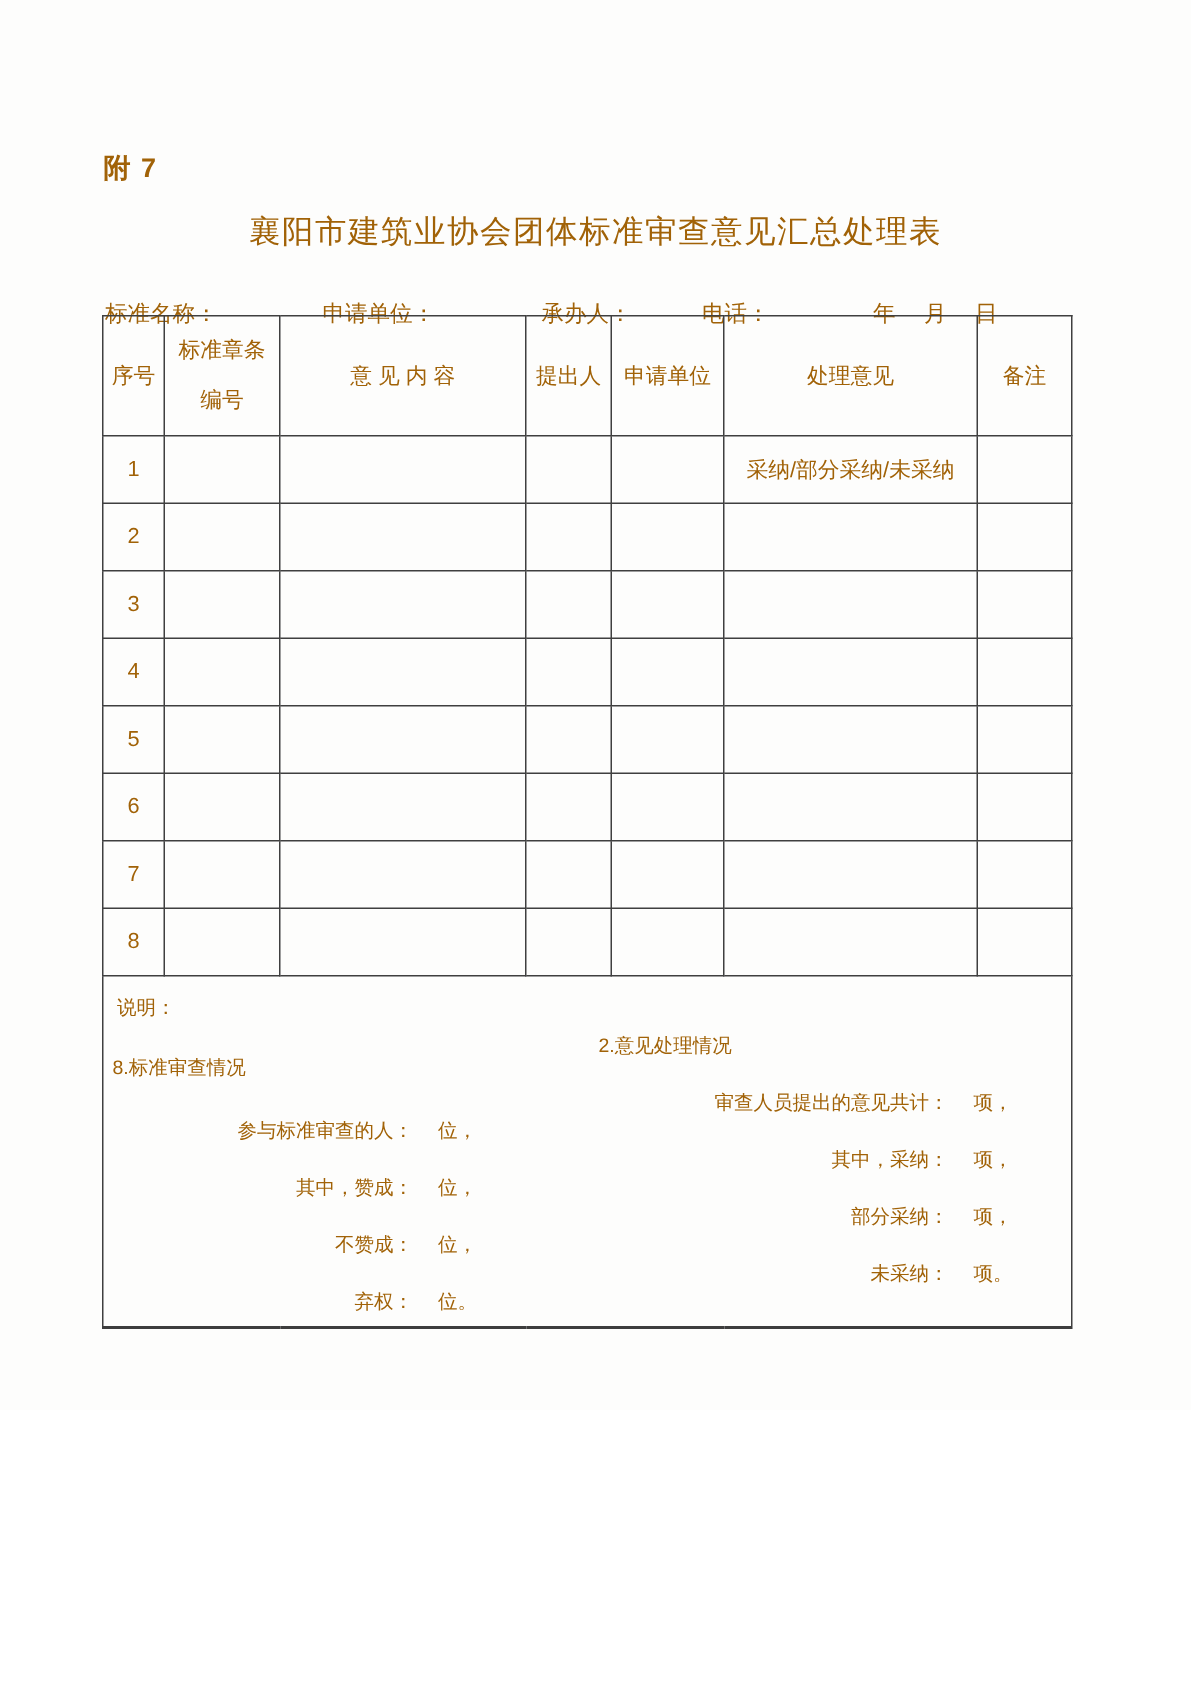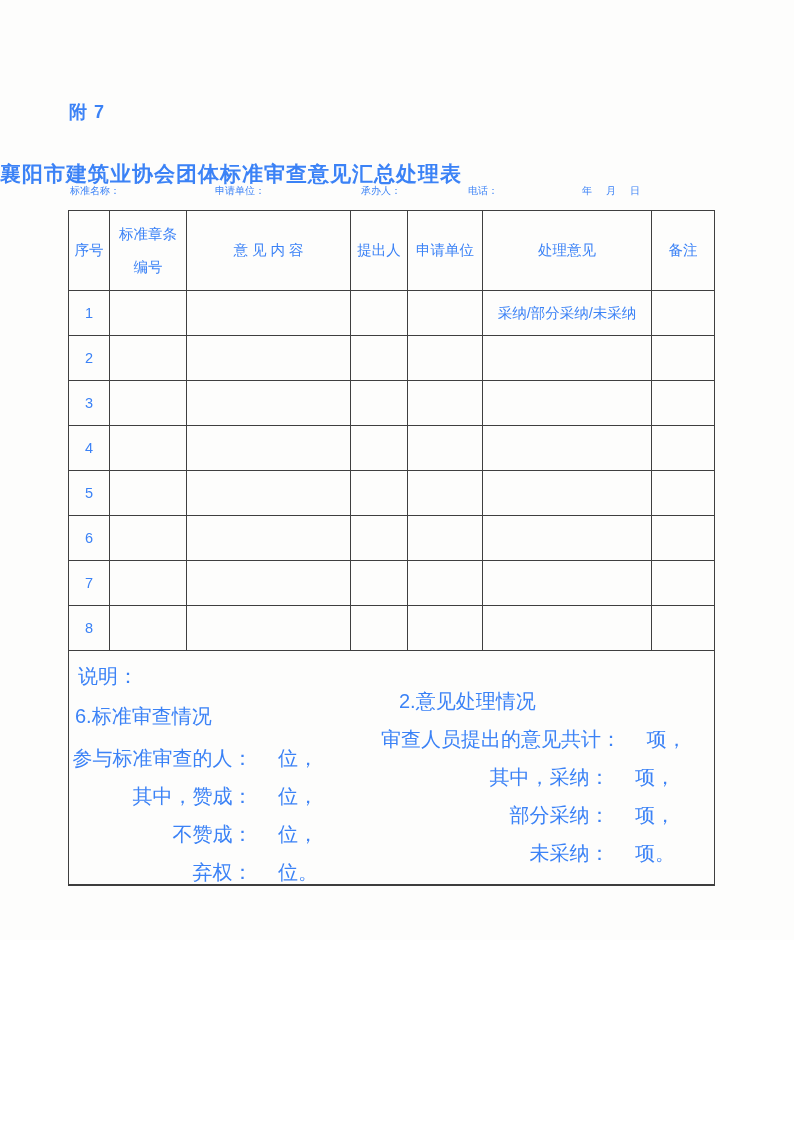--- a/index.html
+++ b/index.html
@@ -2,47 +2,48 @@
 <html><head>
 <meta charset="utf-8">
 <style>
   html, body { margin: 0; padding: 0; background: #ffffff; }
   .page {
     position: relative;
     width: 794px;
     height: 940px;
     background: #fdfdfc;
     font-family: "Liberation Sans", "DejaVu Sans", sans-serif;
-    color: #3b82f6;
+    color: #a16207;
     overflow: hidden;
   }
   .attachment {
     position: absolute;
     left: 69px;
     top: 100px;
     font-size: 18px;
     font-weight: 600;
     letter-spacing: 1px;
   }
   .doc-title {
     position: absolute;
     left: 0;
-    top: 160px;
+    top: 140px;
     width: 100%;
+    text-align: center;
     font-size: 21px;
-    font-weight: 700;
+    font-weight: 400;
     letter-spacing: 1px;
   }
   .info-line {
     position: absolute;
     left: 68px;
-    top: 184px;
+    top: 200px;
     width: 646px;
     height: 20px;
-    font-size: 10px;
+    font-size: 15px;
     text-decoration: underline;
   }
   .info-line span { position: absolute; top: 0; white-space: nowrap; }
   .il-name    { left: 2px; }
   .il-unit    { left: 147px; }
   .il-handler { left: 293px; text-align: center; }
   .il-phone   { left: 400px; text-align: right; }
   .il-date    { left: 514px; letter-spacing: 2px; }
 
   table.form {
@@ -73,21 +74,21 @@
   }
   tr.data-row { height: 45px; }
   td.handling-cell { font-size: 14px; white-space: nowrap; }
 
   td.notes-cell {
     height: 233px;
     position: relative;
     text-align: left;
     vertical-align: top;
   }
-  .notes-cell .nline { position: absolute; white-space: nowrap; font-size: 20px; }
+  .notes-cell .nline { position: absolute; white-space: nowrap; font-size: 13px; }
   .n-label  { left: 9px;  top: 12px; }
   .s1-head  { left: 6px;  top: 52px; }
   .s2-head  { left: 330px; top: 37px; }
   .s1-line { left: 0; width: 249px; text-align: right; }
   .s2-line { left: 312px; width: 294px; text-align: right; }
   .s1-l1 { top: 94px; }  .s1-l2 { top: 132px; } .s1-l3 { top: 170px; } .s1-l4 { top: 208px; }
   .s2-l1 { top: 75px; }  .s2-l2 { top: 113px; } .s2-l3 { top: 151px; } .s2-l4 { top: 189px; }
 </style>
 </head>
 <body>
@@ -198,21 +199,21 @@
         <td></td>
         <td></td>
         <td></td>
         <td class="handling-cell"></td>
         <td></td>
       </tr>
 
       <tr>
         <td class="notes-cell" colspan="7">
           <span class="nline n-label">说明：</span>
-          <span class="nline s1-head">6.标准审查情况</span>
+          <span class="nline s1-head">8.标准审查情况</span>
           <span class="nline s2-head">2.意见处理情况</span>
 
           <span class="nline s1-line s1-l1">参与标准审查的人：　 位，</span>
           <span class="nline s1-line s1-l2">其中，赞成：　 位，</span>
           <span class="nline s1-line s1-l3">不赞成：　 位，</span>
           <span class="nline s1-line s1-l4">弃权：　 位。</span>
 
           <span class="nline s2-line s2-l1">审查人员提出的意见共计：　 项，</span>
           <span class="nline s2-line s2-l2">其中，采纳：　 项，</span>
           <span class="nline s2-line s2-l3">部分采纳：　 项，</span>

